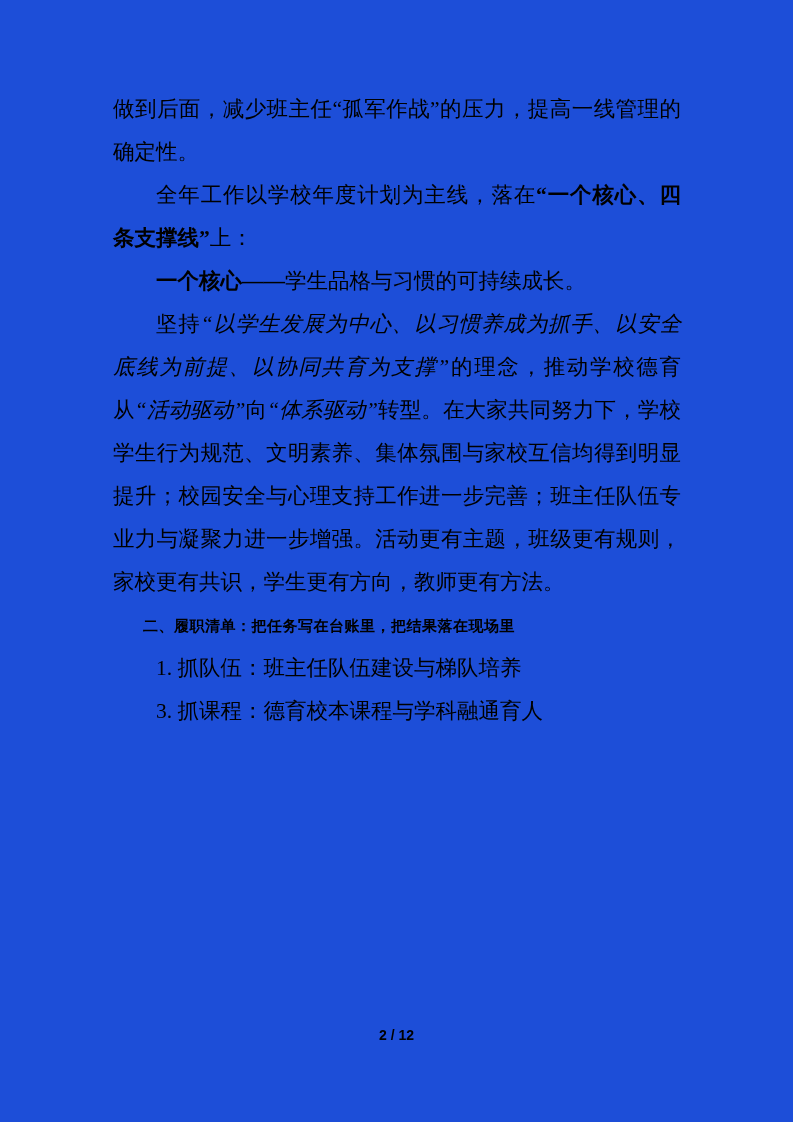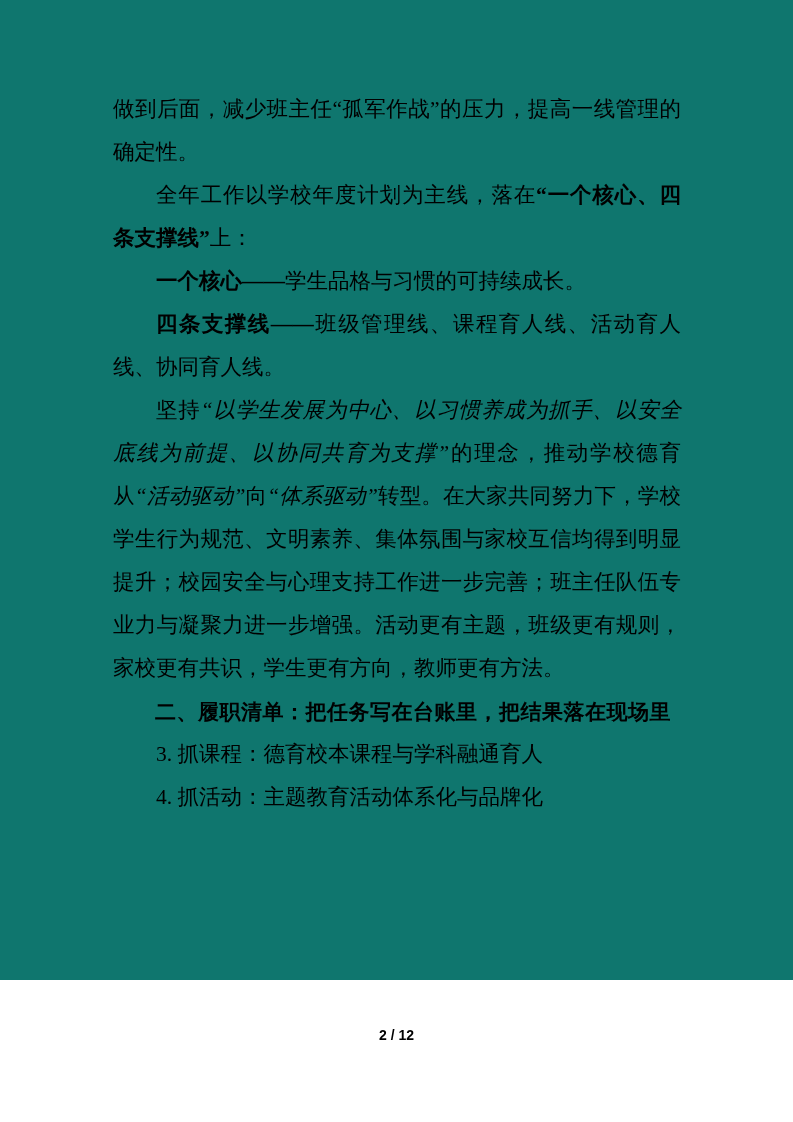--- a/index.html
+++ b/index.html
@@ -5,42 +5,42 @@
   * { margin: 0; padding: 0; box-sizing: border-box; }
   html, body {
     width: 793px; height: 1122px;
     background: #ffffff;
     font-family: "Liberation Serif", "DejaVu Serif", serif;
     color: #000000;
     overflow: hidden;
   }
   .page {
     position: relative;
-    width: 793px; height: 980px;
-    background: #0f766e;
+    width: 793px; height: 1122px;
+    background: #1d4ed8;
   }
   .doc-body {
     position: absolute;
     left: 113px; top: 88px;
     width: 568px;
   }
   .para {
     font-family: "Liberation Serif", "DejaVu Serif", serif;
     font-size: 21.5px;
     line-height: 43px;
     text-align: justify;
     text-justify: inter-ideograph;
     text-indent: 2em;
     color: #000000;
   }
   .para.no-indent { text-indent: 0; }
   .heading {
     font-family: "Liberation Sans", "DejaVu Sans", sans-serif;
     font-weight: 700;
-    font-size: 21px;
+    font-size: 15px;
     line-height: 43px;
     text-indent: 2em;
     color: #000000;
     letter-spacing: 0.5px;
     white-space: nowrap;
   }
   .b { font-weight: 700; }
   .i { font-style: italic; }
   .footer {
     position: absolute;
@@ -55,20 +55,19 @@
   }
 </style>
 </head>
 <body>
 
 <div class="page">
   <div class="doc-body">
       <div class="para no-indent"><span>做到后面，减少班主任“孤军作战”的压力，提高一线管理的确定性。</span></div>
       <div class="para"><span>全年工作以学校年度计划为主线，落在</span><span class="b">“一个核心、四条支撑线”</span><span>上：</span></div>
       <div class="para"><span class="b">一个核心——</span><span>学生品格与习惯的可持续成长。</span></div>
-      <div class="para"><span class="b">四条支撑线——</span><span>班级管理线、课程育人线、活动育人线、协同育人线。</span></div>
       <div class="para"><span>坚持</span><span class="i">“以学生发展为中心、以习惯养成为抓手、以安全底线为前提、以协同共育为支撑”</span><span>的理念，推动学校德育从</span><span class="i">“活动驱动”</span><span>向</span><span class="i">“体系驱动”</span><span>转型。在大家共同努力下，学校学生行为规范、文明素养、集体氛围与家校互信均得到明显提升；校园安全与心理支持工作进一步完善；班主任队伍专业力与凝聚力进一步增强。活动更有主题，班级更有规则，家校更有共识，学生更有方向，教师更有方法。</span></div>
       <div class="heading"><span>二、履职清单：把任务写在台账里，把结果落在现场里</span></div>
+      <div class="para"><span>1. 抓队伍：班主任队伍建设与梯队培养</span></div>
       <div class="para"><span>3. 抓课程：德育校本课程与学科融通育人</span></div>
-      <div class="para"><span>4. 抓活动：主题教育活动体系化与品牌化</span></div>
     </div>
   <div class="footer">2 / 12</div>
 </div>
 
 </body></html>

